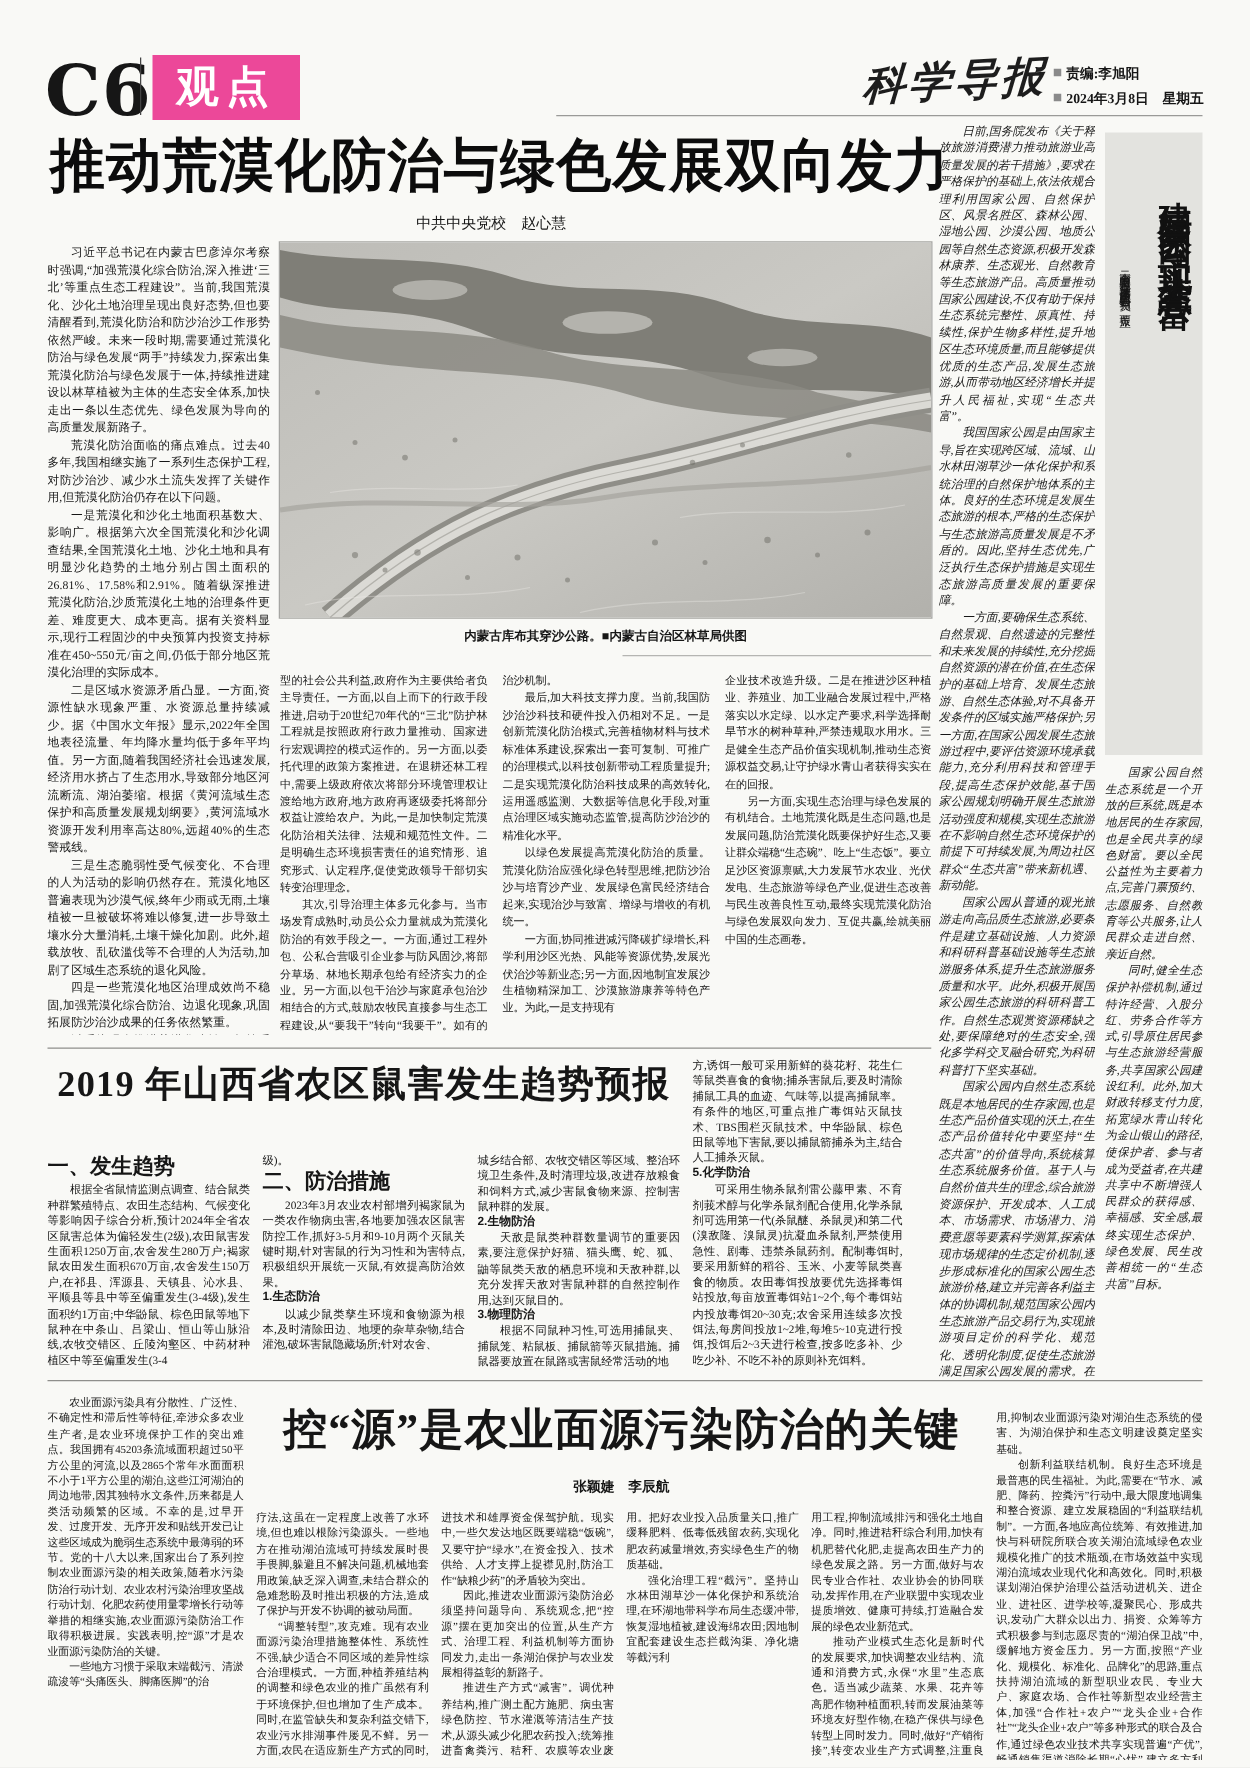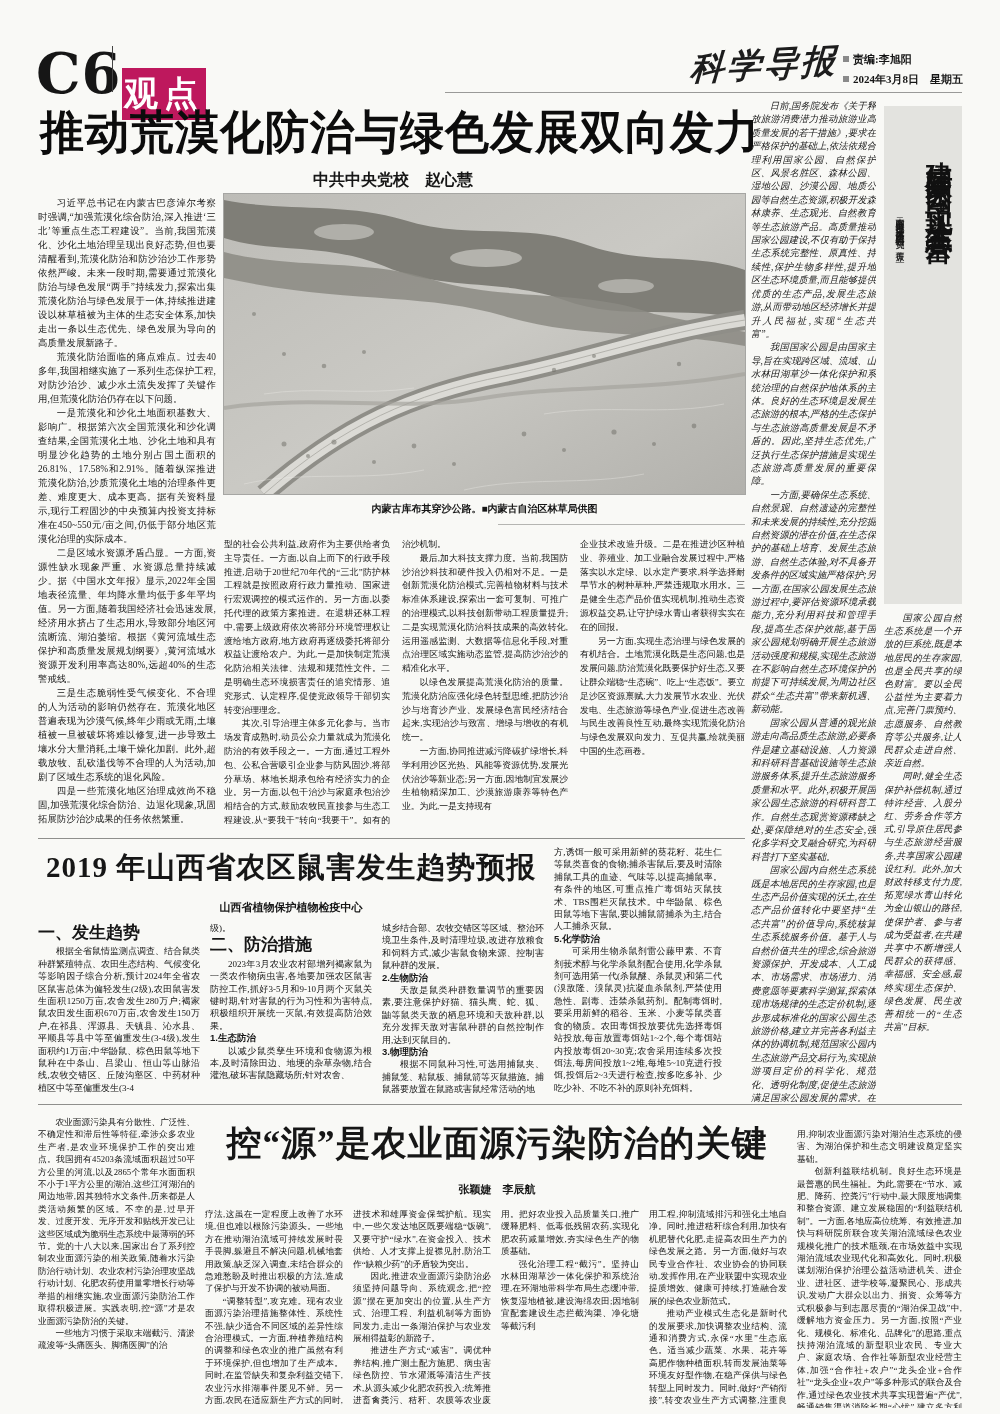--- a/index.html
+++ b/index.html
@@ -2,39 +2,39 @@
 <html><head>
 <meta charset="utf-8">
 <style>
   html,body{margin:0;padding:0;background:#e8e8e6;}
   #page{position:relative;width:1000px;height:1414px;background:#f9f9f6;margin:0 auto;
         font-family:"Liberation Serif","DejaVu Serif",serif;color:#161616;overflow:hidden;}
   .abs{position:absolute;}
   
   .edition{left:36px;top:40px;font-size:56px;font-weight:bold;font-family:"DejaVu Serif","Liberation Serif",serif;letter-spacing:1px;}
   .hdr-vline{left:112px;top:46px;width:1px;height:46px;background:#444;}
-  .section-box{left:122px;top:44px;width:84px;height:52px;background:#be185d;color:#fff;
+  .section-box{left:122px;top:44px;width:118px;height:52px;background:#ec4899;color:#fff;
       font-family:"Liberation Sans","DejaVu Sans",sans-serif;font-weight:bold;font-size:34px;
-      display:flex;align-items:center;justify-content:center;letter-spacing:6px;margin-top:24px;}
+      display:flex;align-items:center;justify-content:center;letter-spacing:6px;}
   .paper-logo{left:690px;top:42px;font-size:34px;font-weight:bold;font-style:italic;
       font-family:"DejaVu Serif",serif;transform:rotate(-3deg) skewX(-6deg);letter-spacing:3px;color:#1d1d1d;}
   .hdr-meta{left:843px;top:49px;font-size:11px;font-weight:bold;line-height:20px;white-space:nowrap;}
   .sq{display:inline-block;width:6px;height:6px;background:#8a8a8a;margin-right:4px;vertical-align:1px;}
   .hdr-rule{left:445px;top:92px;width:517px;height:1px;background:#9a9a98;}
   
   .tcol{position:absolute;overflow:hidden;text-align:justify;}
   .tcol p{margin:0;padding:0;}
   .bp-p{text-indent:2em;}
   .bp-pn{text-indent:0;}
   .bp-h1{text-indent:0;font-family:"Liberation Sans","DejaVu Sans",sans-serif;font-weight:bold;font-size:17px;margin:5px 0 6px 0 !important;}
   .bp-h2{text-indent:0;font-family:"Liberation Sans","DejaVu Sans",sans-serif;font-weight:bold;}
   
   .d-head{left:40px;top:102px;width:706px;text-align:center;font-family:"DejaVu Sans","Liberation Sans",sans-serif;
       font-weight:900;font-size:44px;letter-spacing:1px;color:#0c0c0c;transform:scaleY(1.05);transform-origin:top;white-space:nowrap;}
-  .d-byline{left:40px;top:170px;width:706px;text-align:center;font-size:16px;font-weight:bold;}
+  .d-byline{left:40px;top:170px;width:706px;text-align:center;font-size:12px;font-weight:normal;}
   .d-col1{left:38px;top:196px;width:178px;height:632px;font-size:9.4px;line-height:14px;letter-spacing:.1px;}
   .d-photo{left:224px;top:194px;width:521px;height:300px;outline:1px solid #a6a6a3;}
   .d-caption{left:224px;top:502px;width:521px;text-align:center;font-size:10px;font-weight:bold;}
   .cap-rule{left:498px;top:524px;width:247px;height:1px;background:#b5b5b2;}
   .d-colB{top:538px;height:290px;width:166px;font-size:8.9px;line-height:13.8px;letter-spacing:-.1px;}
   
   .kai{font-style:italic;}
   .p-colA{left:751px;top:100px;width:125px;height:1002px;font-size:9.4px;line-height:13.4px;}
   .p-colB{left:884px;top:612px;width:78px;height:490px;font-size:9.2px;line-height:13.2px;}
   .vtitle-box{left:884px;top:106px;width:78px;height:498px;background:#e3e3df;}
@@ -163,21 +163,20 @@
   </div>
   <div class="tcol p-colB kai">
       <p class="bp-p">国家公园自然生态系统是一个开放的巨系统,既是本地居民的生存家园,也是全民共享的绿色财富。要以全民公益性为主要着力点,完善门票预约、志愿服务、自然教育等公共服务,让人民群众走进自然、亲近自然。</p>
       <p class="bp-p">同时,健全生态保护补偿机制,通过特许经营、入股分红、劳务合作等方式,引导原住居民参与生态旅游经营服务,共享国家公园建设红利。此外,加大财政转移支付力度,拓宽绿水青山转化为金山银山的路径,使保护者、参与者成为受益者,在共建共享中不断增强人民群众的获得感、幸福感、安全感,最终实现生态保护、绿色发展、民生改善相统一的“生态共富”目标。</p>
     </div>
 
   <div class="abs ruleA"></div>
   <div class="abs ruleB"></div>
 
   <div class="abs m-head">2019 年山西省农区鼠害发生趋势预报</div>
-  <div class="abs m-byline">山西省植物保护植物检疫中心</div>
   <div class="tcol m-col" style="left:38px;">
       <p class="bp-h1">一、发生趋势</p>
       <p class="bp-p">根据全省鼠情监测点调查、结合鼠类种群繁殖特点、农田生态结构、气候变化等影响因子综合分析,预计2024年全省农区鼠害总体为偏轻发生(2级),农田鼠害发生面积1250万亩,农舍发生280万户;褐家鼠农田发生面积670万亩,农舍发生150万户,在祁县、浑源县、天镇县、沁水县、平顺县等县中等至偏重发生(3-4级),发生面积约1万亩;中华鼢鼠、棕色田鼠等地下鼠种在中条山、吕梁山、恒山等山脉沿线,农牧交错区、丘陵沟壑区、中药材种植区中等至偏重发生(3-4</p>
     </div>
   <div class="tcol m-col" style="left:210px;">
       <p class="bp-pn">级)。</p>
       <p class="bp-h1">二、防治措施</p>
       <p class="bp-p">2023年3月农业农村部增列褐家鼠为一类农作物病虫害,各地要加强农区鼠害防控工作,抓好3-5月和9-10月两个灭鼠关键时期,针对害鼠的行为习性和为害特点,积极组织开展统一灭鼠,有效提高防治效果。</p>
       <p class="bp-h2">1.生态防治</p>
       <p class="bp-p">以减少鼠类孳生环境和食物源为根本,及时清除田边、地埂的杂草杂物,结合灌泡,破坏害鼠隐藏场所;针对农舍、</p>

